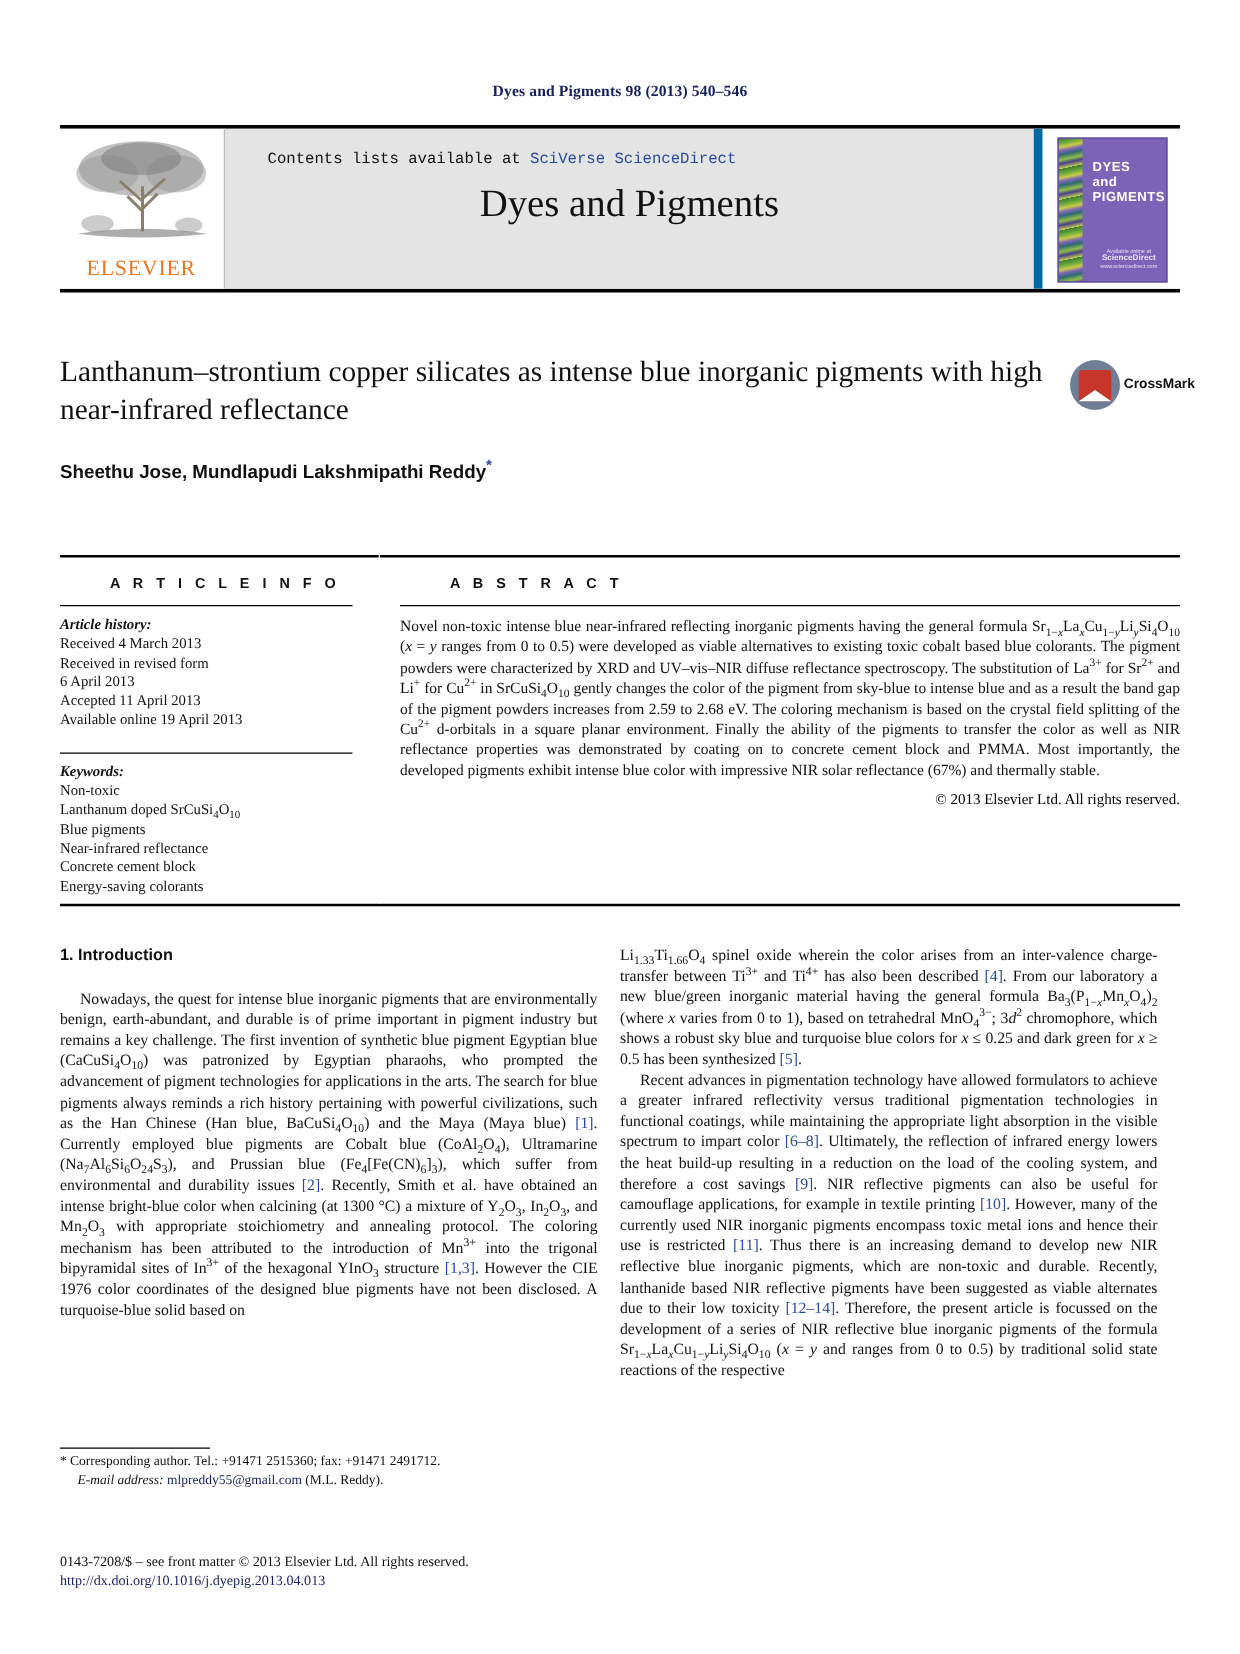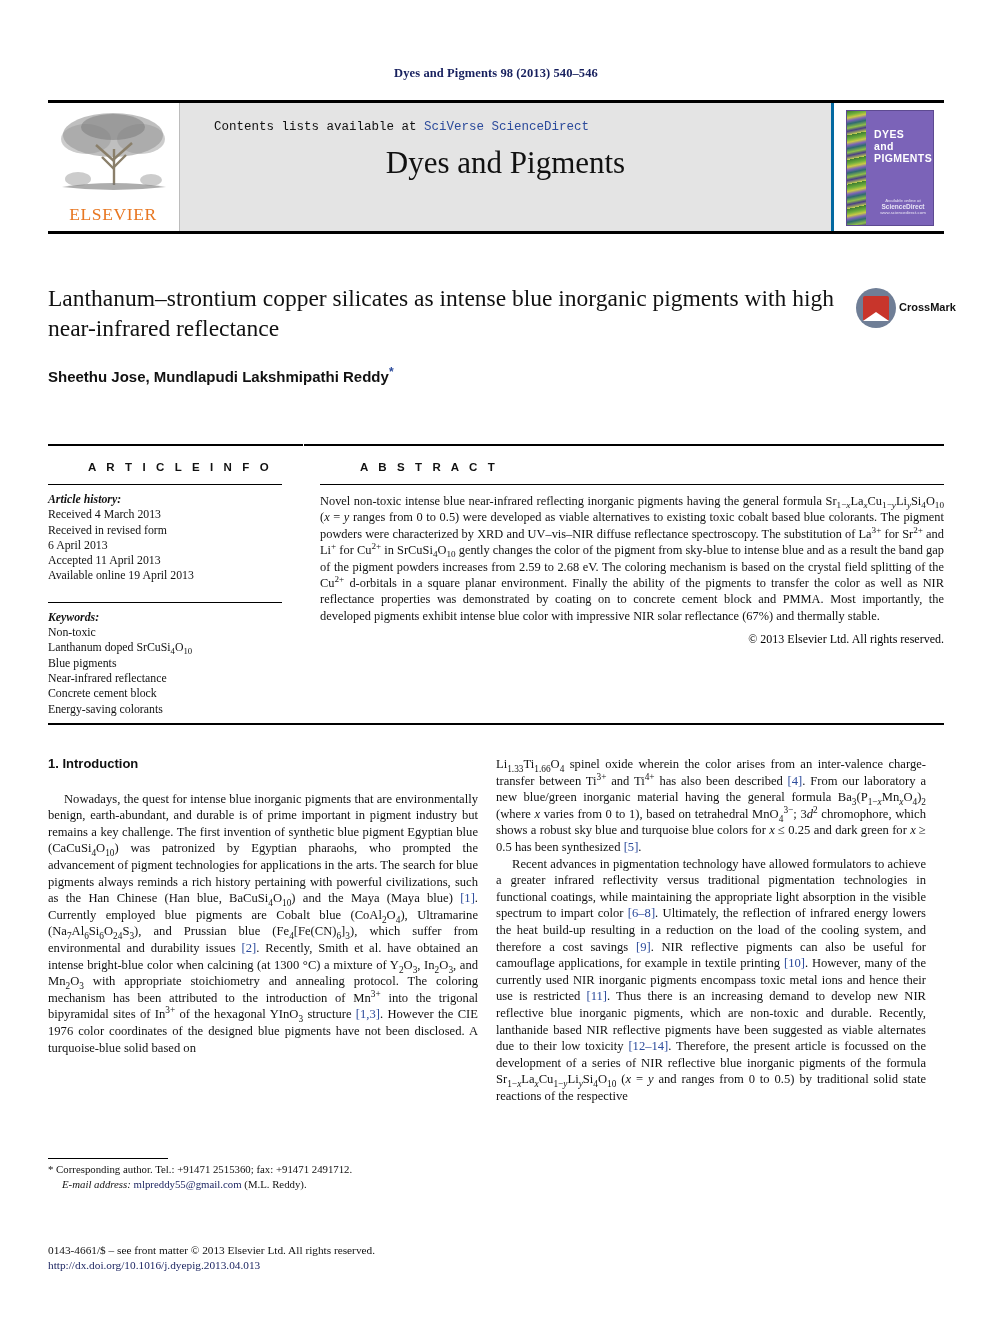--- a/index.html
+++ b/index.html
@@ -104,21 +104,21 @@
     font-family: "Liberation Sans", sans-serif;
     font-size: 11.5px;
     letter-spacing: 1.6px;
     color: #111;
   }
   .masthead-cover {
     width: 110px;
     flex: 0 0 110px;
     background: #ffffff;
     position: relative;
-    border-left: 3px solid #0369a1;
+    border-left: 7px solid #0369a1;
   }
   .cover-art {
     position: absolute;
     top: 7px;
     left: 12px;
     width: 88px;
     height: 116px;
     background: #7b63b8;
     border: 1px solid #5d4a91;
     box-sizing: border-box;
@@ -529,17 +529,17 @@
   <div class="footnote">
     <div>* Corresponding author. Tel.: +91471 2515360; fax: +91471 2491712.</div>
     <div style="padding-left:14px;">
       <span class="em">E-mail address:</span>
       <span class="mail">mlpreddy55@gmail.com</span>
       <span>(M.L. Reddy).</span>
     </div>
   </div>
 
   <div class="imprint">
-    <div>0143-4661/$ – see front matter © 2013 Elsevier Ltd. All rights reserved.</div>
+    <div>0143-7208/$ – see front matter © 2013 Elsevier Ltd. All rights reserved.</div>
     <div class="doi">http://dx.doi.org/10.1016/j.dyepig.2013.04.013</div>
   </div>
 
 </div>
 
 </body></html>

